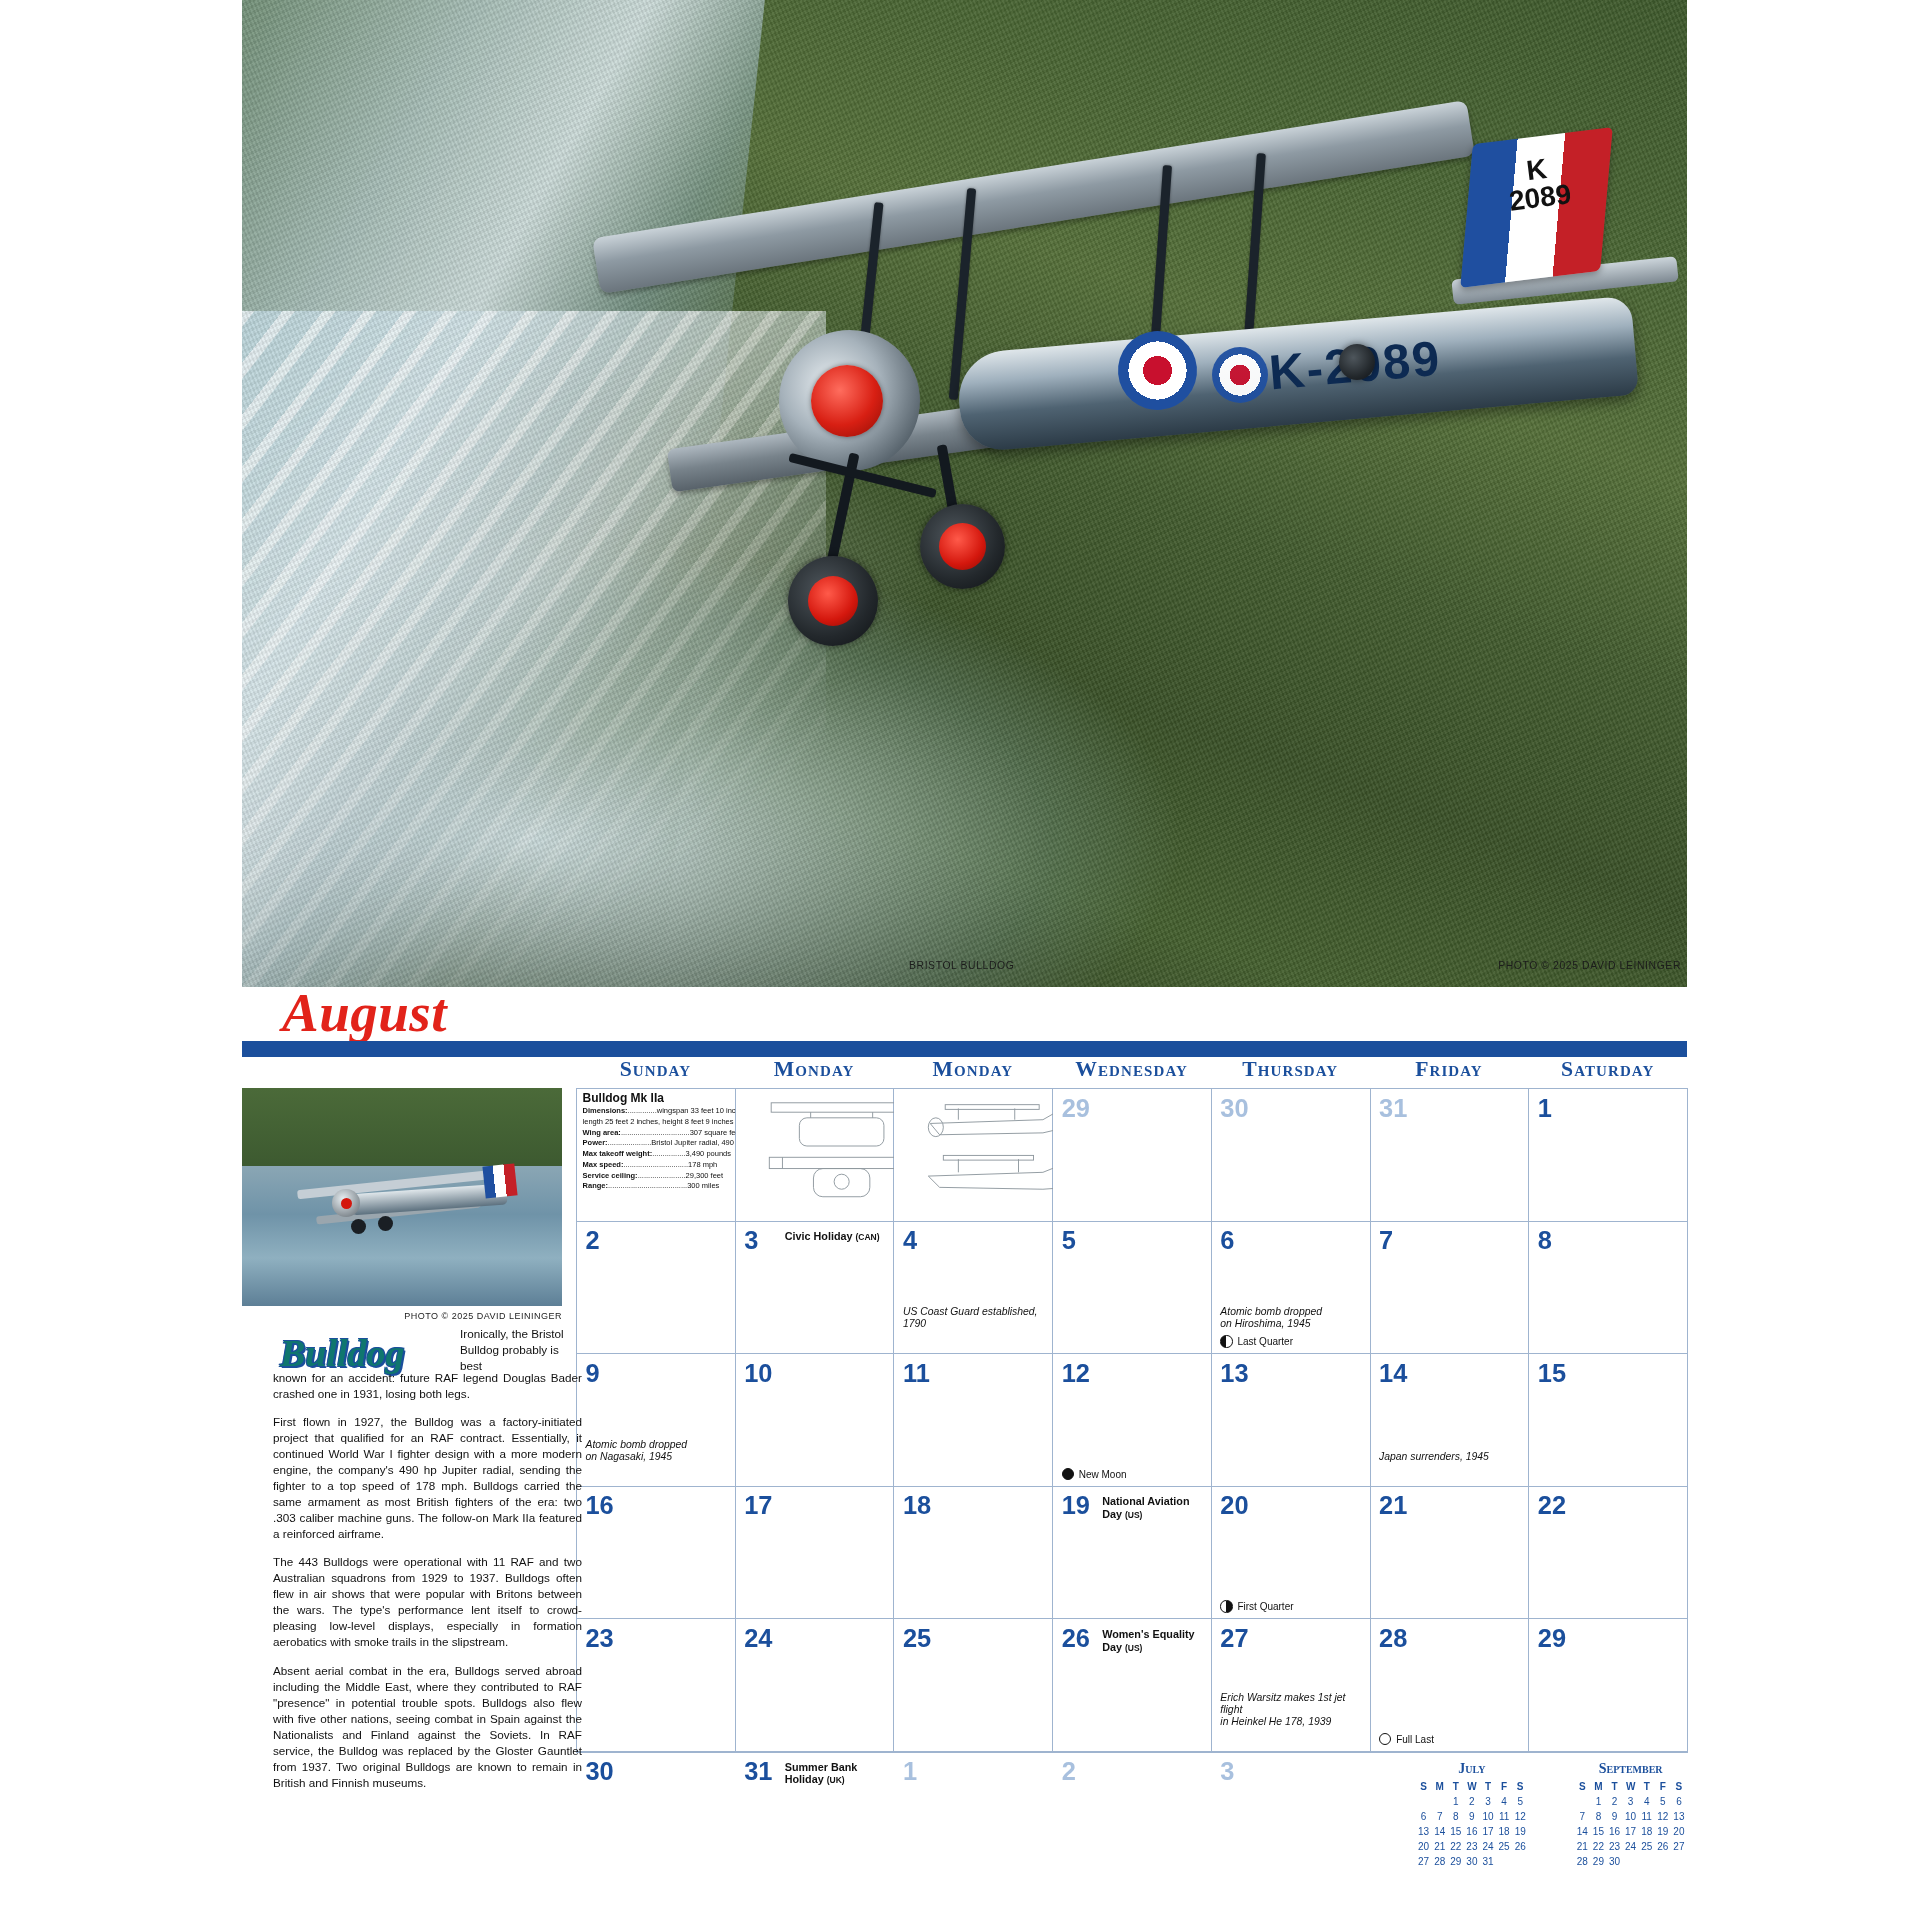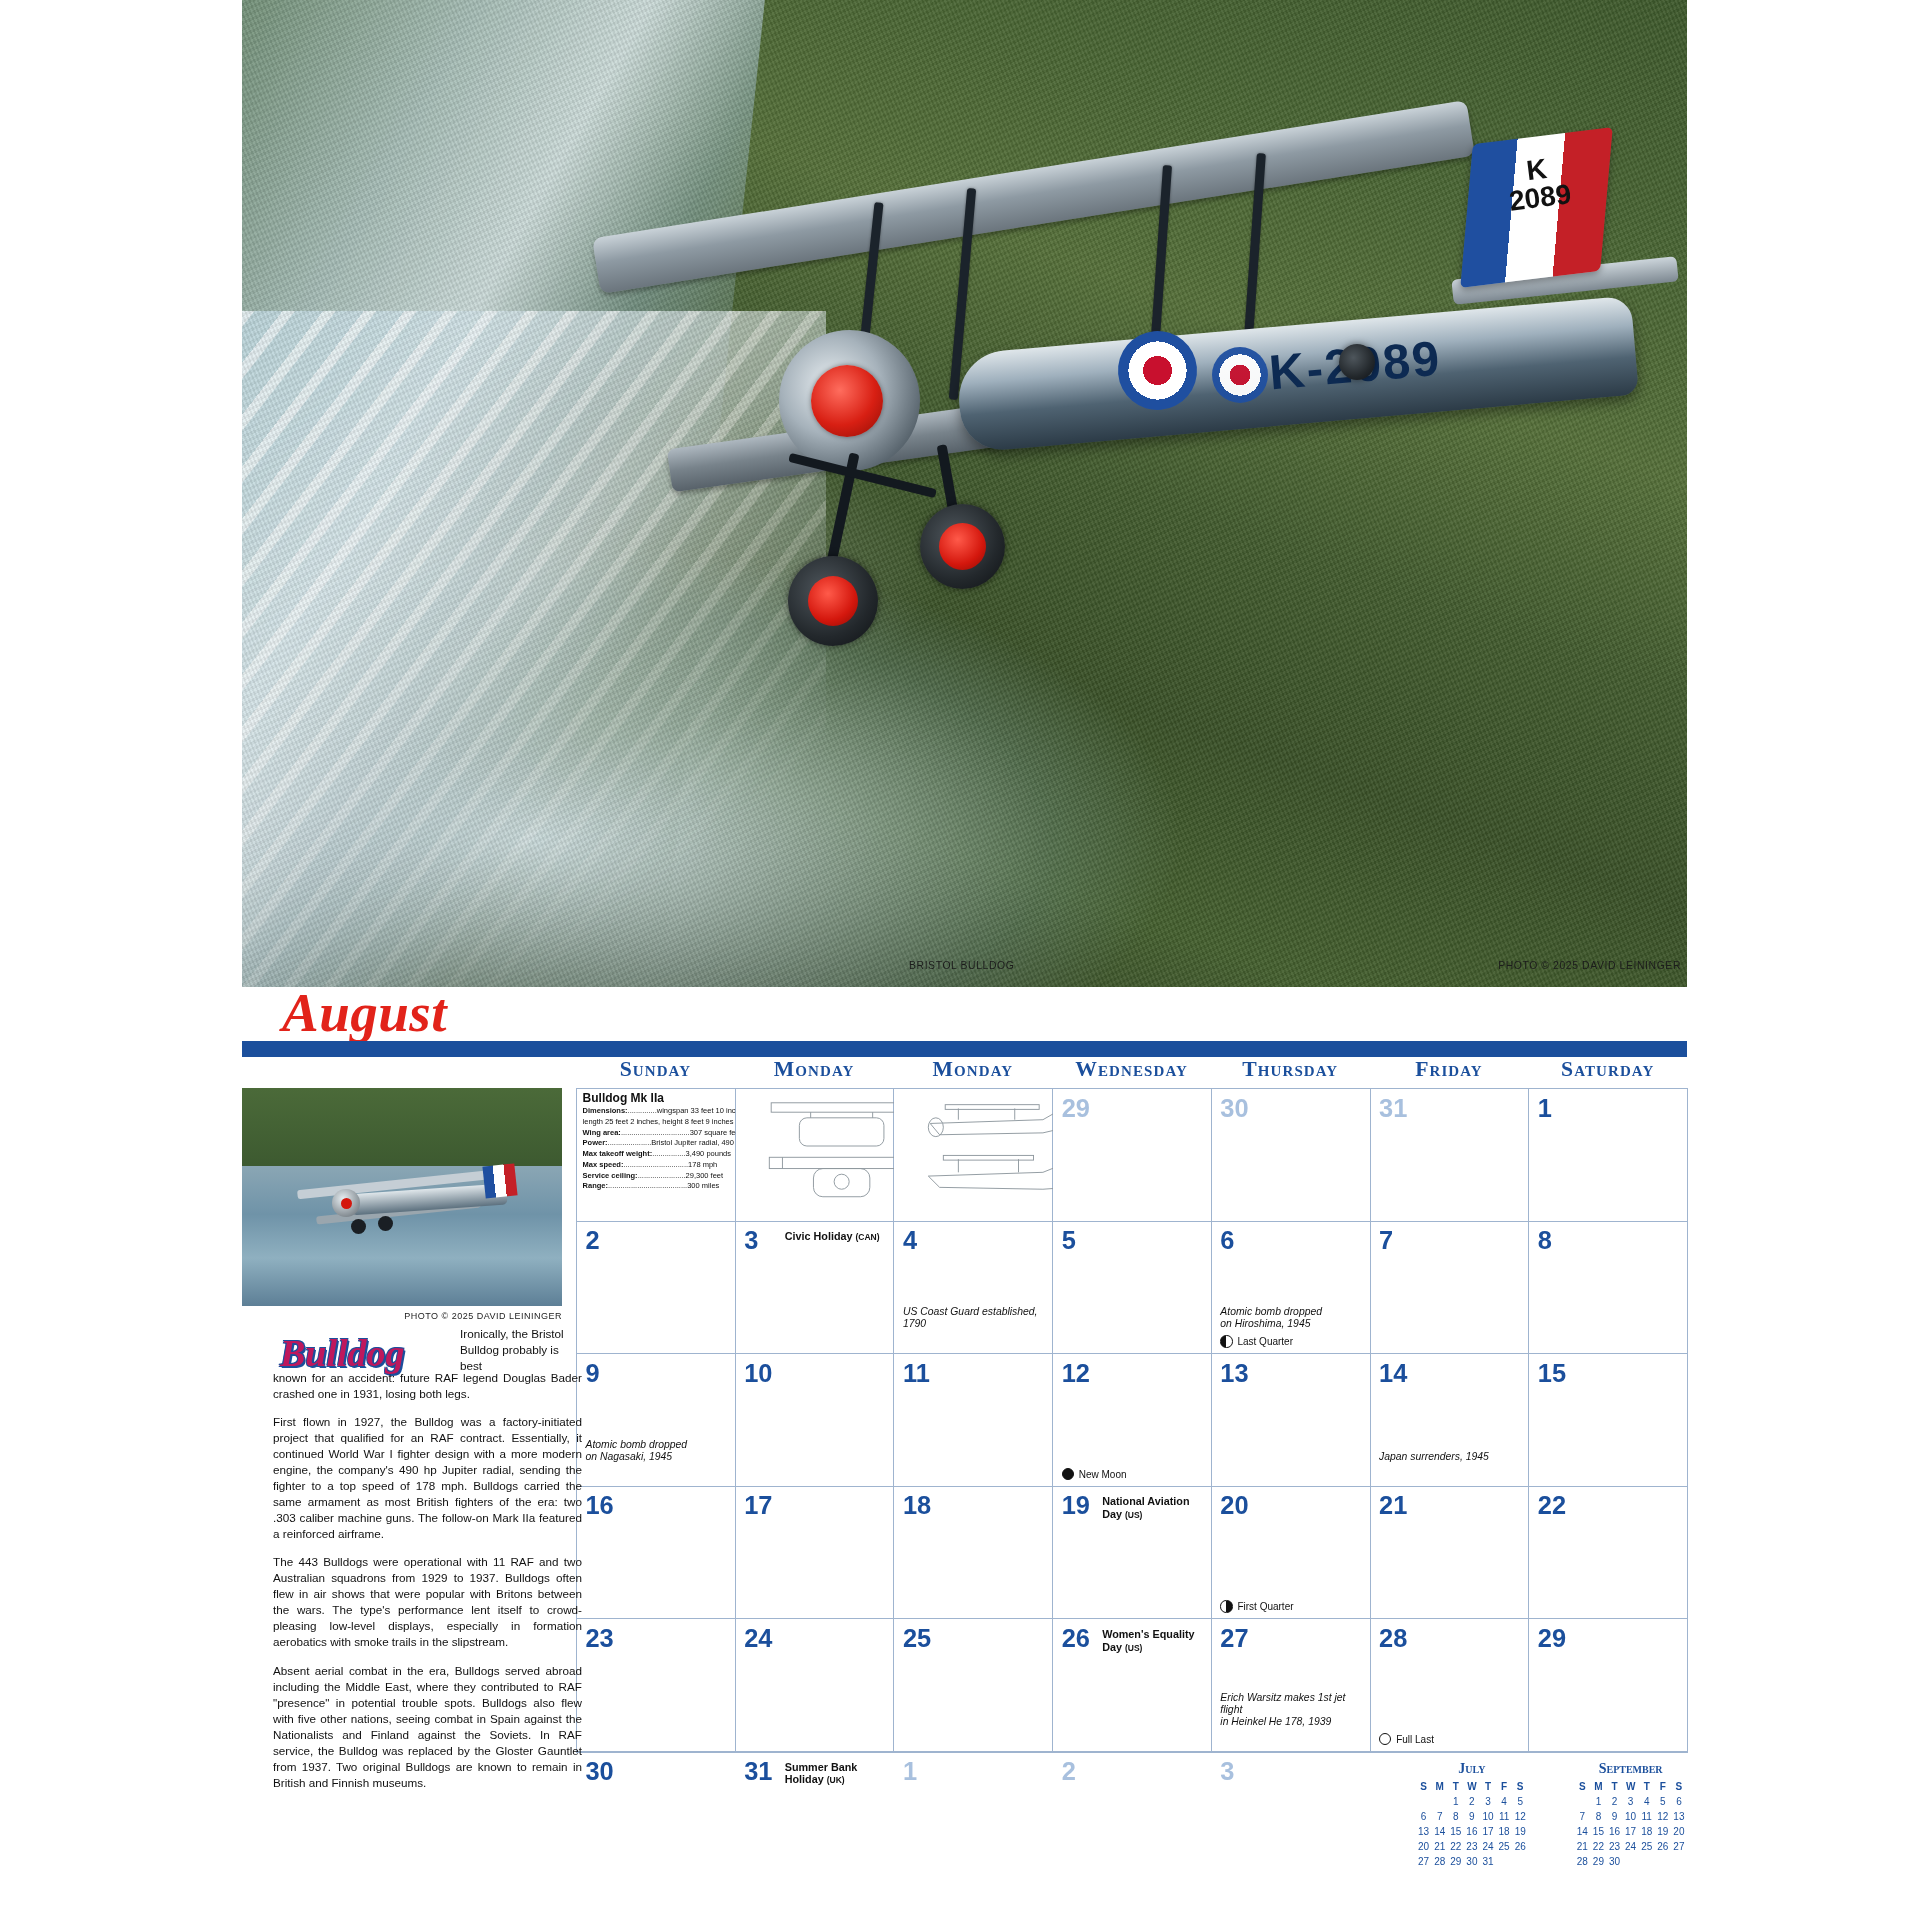--- a/index.html
+++ b/index.html
@@ -123,21 +123,21 @@
   .mp-tail{position:absolute;left:193px;top:3.8px;width:32px;height:32px;transform:rotate(-6deg);
      background:linear-gradient(90deg,#1f4fa0 0 32%, #fff 32% 66%, #c42027 66% 100%);}
   .mp-cowl{position:absolute;left:41px;top:28px;width:28px;height:28px;border-radius:50%;
      background:radial-gradient(circle at 40% 35%,#e7eef2,#5d666d);}
   .mp-hub{position:absolute;left:50px;top:37px;width:11.3px;height:11.3px;border-radius:50%;background:#d4170d;}
   .mp-wheel{position:absolute;width:15px;height:15px;border-radius:50%;background:#1a1f24;}
   .thumb-cap{position:absolute;left:242px;top:1311px;width:320px;text-align:right;font-size:9px;
      letter-spacing:0.5px;color:#1c1c1c;}
 
   .bulldog-word{position:absolute;left:280px;top:1331px;font-family:"Liberation Serif",serif;font-style:italic;
-     font-weight:bold;font-size:38px;color:#be185d;letter-spacing:0px;
+     font-weight:bold;font-size:38px;color:#0f766e;letter-spacing:0px;
      text-shadow:-0.9px -0.9px 0 #1b4f9c, 0.9px -0.9px 0 #1b4f9c, -0.9px 0.9px 0 #1b4f9c, 0.9px 0.9px 0 #1b4f9c, 1.9px 1.9px 0 #1b4f9c;}
   .lead{position:absolute;left:460px;top:1326px;width:122px;font-size:11.7px;line-height:16px;color:#111;}
   .body-text{position:absolute;left:273px;top:1370px;width:309px;font-size:11.7px;line-height:16px;color:#111;}
   .body-text p{margin:0 0 12.2px 0;text-align:justify;}
 </style>
 </head>
 <body>
 
 <div class="page">
 

